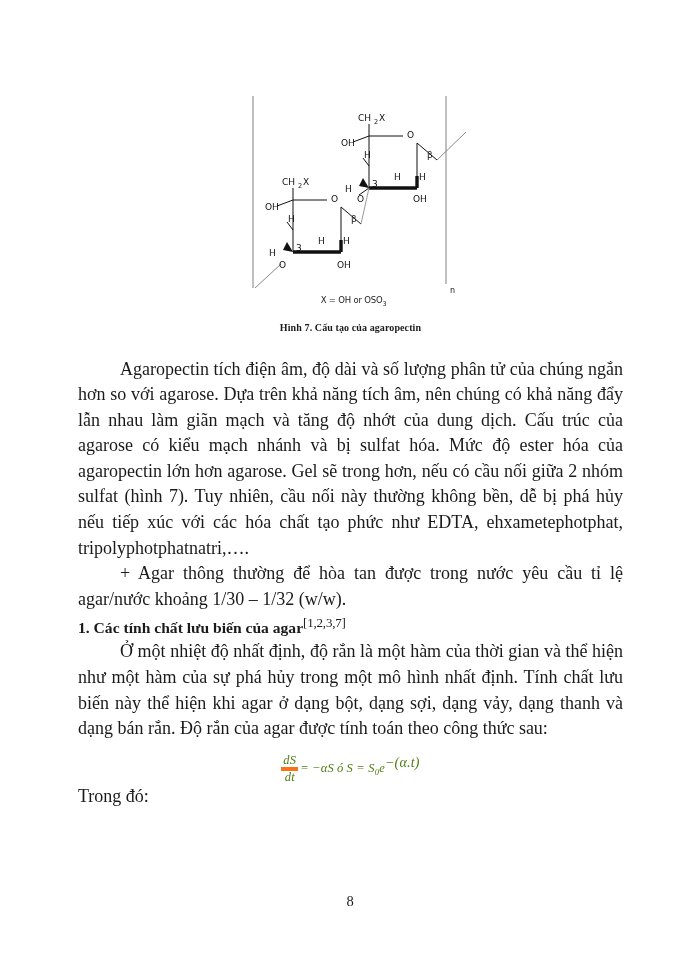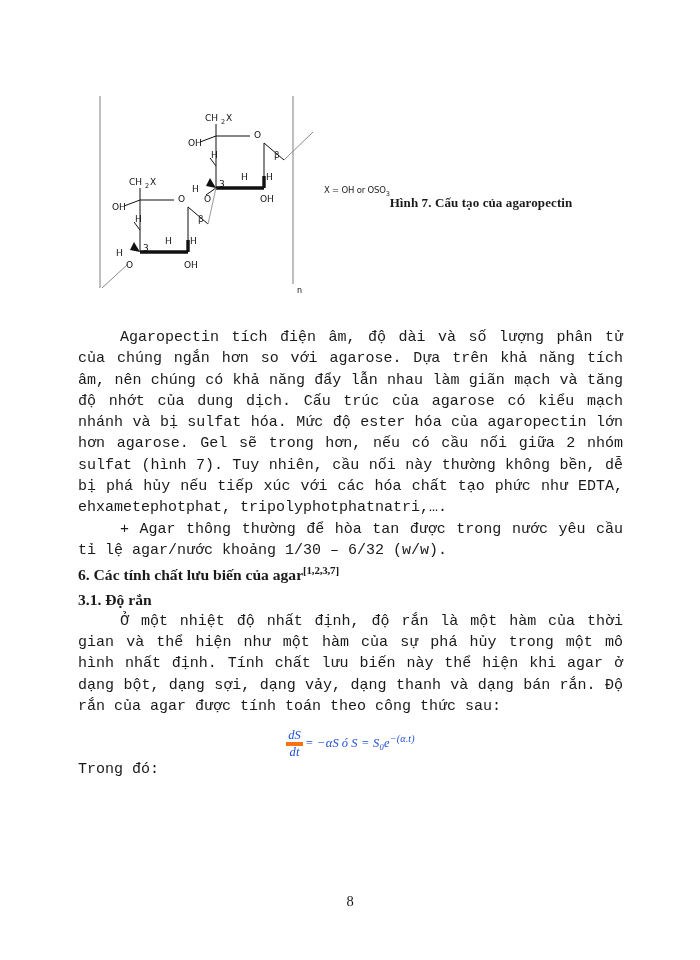--- a/index.html
+++ b/index.html
@@ -26,20 +26,21 @@
     position: absolute;
     left: 78px;
     top: 88px;
     width: 545px;
   }
 
   
   .figure-block {
     width: 100%;
     display: flex;
+    flex-direction: column;
     align-items: center;
   }
   .structure {
     width: 230px;
     height: 215px;
     position: relative;
     margin-left: 10px;
   }
   .structure svg {
     display: block;
@@ -51,74 +52,73 @@
     font-size: 8.5px;
     letter-spacing: -0.2px;
     margin-top: -8px;
     margin-left: 6px;
     color: #222;
   }
   .xdef sub { font-size: 6.5px; }
 
   .fig-caption {
     font-weight: bold;
-    font-size: 13px;
+    font-size: 10px;
     text-align: left;
     margin-top: 14px;
     letter-spacing: 0.1px;
   }
 
   
   p.body {
-    font-size: 15px;
+    font-size: 18px;
     line-height: 1.42;
     text-align: justify;
     margin: 0;
     text-indent: 42px;
     -webkit-hyphens: none;
     hyphens: none;
-    font-family: Liberation Mono, monospace;
   }
   p.body.first { margin-top: 24px; }
   p.noindent { text-indent: 0; }
 
   h3.heading {
     font-size: 15.6px;
     font-weight: bold;
     margin: 2px 0 0 0;
     line-height: 1.42;
   }
   h3.heading sup {
-    font-size: 11px;
-    font-weight: bold;
+    font-size: 13px;
+    font-weight: normal;
     vertical-align: super;
     letter-spacing: -0.2px;
   }
 
   .formula {
     text-align: center;
     margin: 12px 0 0 0;
     font-family: "Liberation Serif", serif;
     font-style: italic;
     font-size: 12.5px;
-    color: #1d4ed8;
+    color: #4d7c0f;
     letter-spacing: 0.2px;
   }
   .formula .frac {
     display: inline-block;
     vertical-align: middle;
     text-align: center;
     line-height: 1.04;
     margin-right: 2px;
   }
   .formula .frac .num { display: block; padding: 0 2px; }
   .formula .frac .den { display: block; border-top: 4px solid #f97316; padding: 0 2px; }
   .formula .op { margin: 0 3px; }
   .formula sub { font-size: 8.5px; font-style: italic; }
-  .formula sup { font-size: 10px; font-style: italic; }
+  .formula sup { font-size: 14px; font-style: italic; }
 
   .trailing { margin-top: 18px; }
 
   .page-number {
     position: absolute;
     top: 893px;
     left: 0;
     width: 700px;
     text-align: center;
     font-size: 14.5px;
@@ -221,27 +221,26 @@
 
       <div class="xdef">
         <span>X = OH or OSO</span><sub>3</sub>
       </div>
 
       <div class="fig-caption">Hình 7. Cấu tạo của agaropectin</div>
     </div>
 
     <p class="body first">Agaropectin tích điện âm, độ dài và số lượng phân tử của chúng ngắn hơn so với agarose. Dựa trên khả năng tích âm, nên chúng có khả năng đẩy lẫn nhau làm giãn mạch và tăng độ nhớt của dung dịch. Cấu trúc của agarose có kiểu mạch nhánh và bị sulfat hóa. Mức độ ester hóa của agaropectin lớn hơn agarose. Gel sẽ trong hơn, nếu có cầu nối giữa 2 nhóm sulfat (hình 7). Tuy nhiên, cầu nối này thường không bền, dễ bị phá hủy nếu tiếp xúc với các hóa chất tạo phức như EDTA, ehxametephotphat, tripolyphotphatnatri,….</p>
 
-    <p class="body">+ Agar thông thường để hòa tan được trong nước yêu cầu tỉ lệ agar/nước khoảng 1/30 – 6/32 (w/w).</p>
+    <p class="body">+ Agar thông thường để hòa tan được trong nước yêu cầu tỉ lệ agar/nước khoảng 1/30 – 1/32 (w/w).</p>
 
     <h3 class="heading">
-      <span>6. Các tính chất lưu biến của agar</span><sup>[1,2,3,7]</sup>
+      <span>1. Các tính chất lưu biến của agar</span><sup>[1,2,3,7]</sup>
     </h3>
 
-    <h3 class="heading">3.1. Độ rắn</h3>
     <p class="body">Ở một nhiệt độ nhất định, độ rắn là một hàm của thời gian và thể hiện như một hàm của sự phá hủy trong một mô hình nhất định. Tính chất lưu biến này thể hiện khi agar ở dạng bột, dạng sợi, dạng vảy, dạng thanh và dạng bán rắn. Độ rắn của agar được tính toán theo công thức sau:</p>
 
     <div class="formula">
       <span class="frac">
         <span class="num">dS</span>
         <span class="den">dt</span>
       </span><span>= −αS</span><span class="op">ó</span><span>S = S</span><sub>0</sub><span>e</span><sup>−(α.t)</sup>
     </div>
 
     <p class="body noindent trailing">Trong đó:</p>

